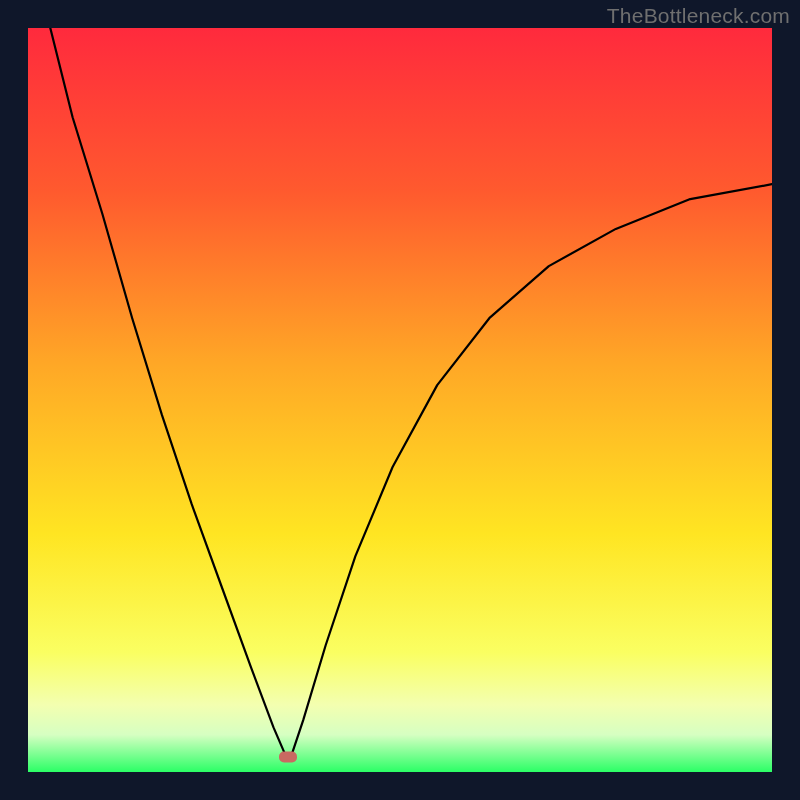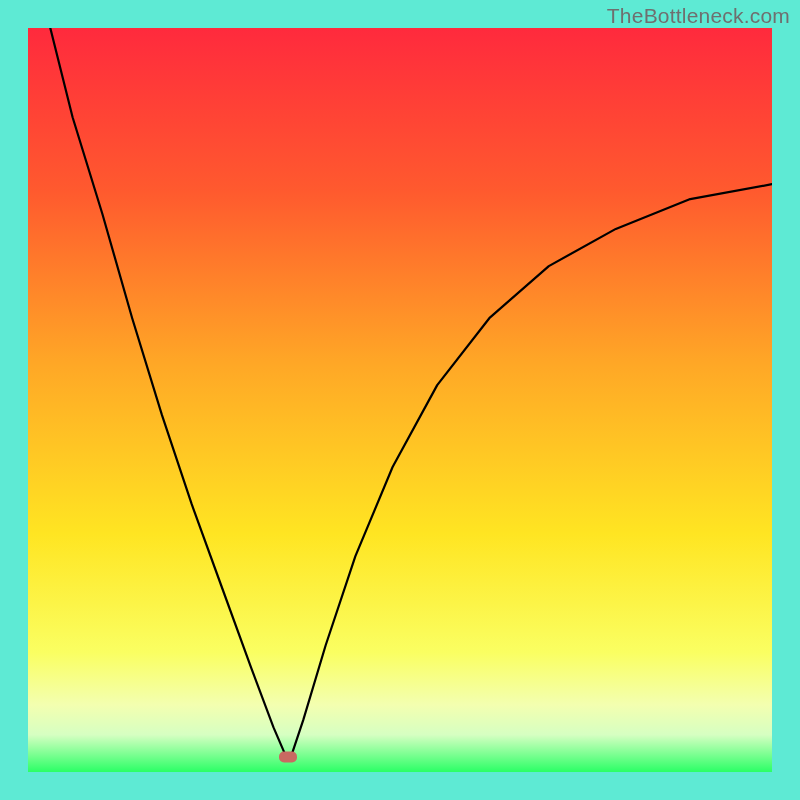--- a/index.html
+++ b/index.html
@@ -10,21 +10,21 @@
     background: #000;
     overflow: hidden;
     font-family: Arial, Helvetica, sans-serif;
   }
   .frame {
     position: absolute;
     top: 0;
     left: 0;
     width: 800px;
     height: 800px;
-    background: #5eead4;
+    background: #0f172a;
   }
   .plot {
     position: absolute;
     top: 28px;
     left: 28px;
     width: 744px;
     height: 744px;
     
   }
   .curve-svg {

